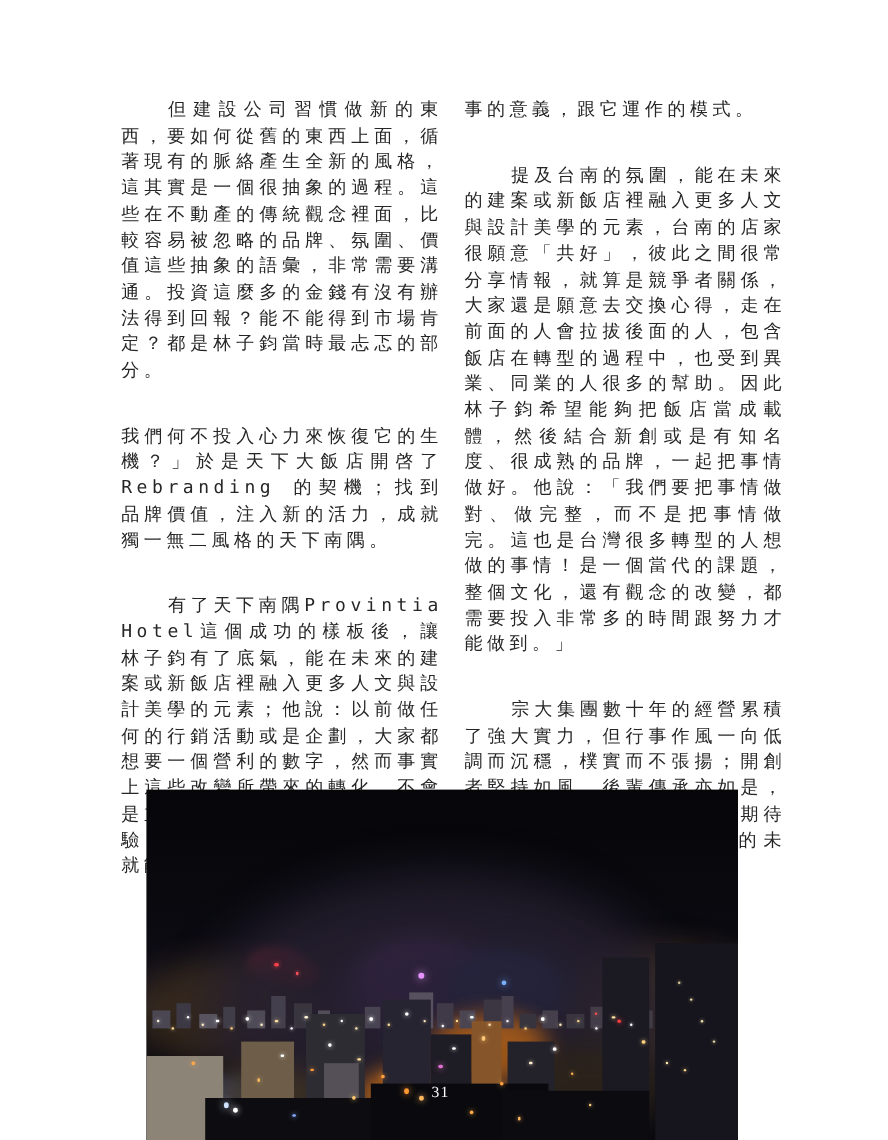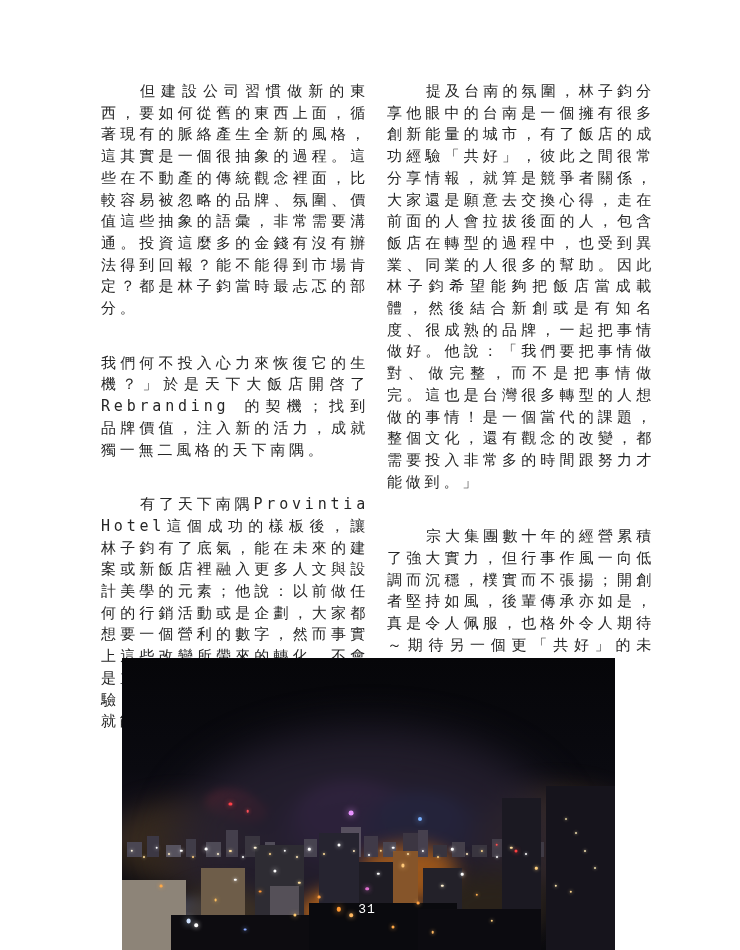--- a/index.html
+++ b/index.html
@@ -41,38 +41,39 @@
   .photo .mid-b{position:absolute;bottom:0;}
   .photo .dot{position:absolute;border-radius:50%;transform:translate(-50%,-50%);}
   .page-num{
     position:absolute;
     left:49.7%;top:83.5%;
     transform:translate(-50%,0);
     z-index:5;
     color:#ffffff;
     font-size:13px;
     letter-spacing:1px;
-    font-family:Liberation Mono, monospace;
+    font-family:Liberation Serif, serif;
   }
 </style>
 </head>
 <body>
 
 <div class="page">
 
   <div class="column col-left">
 
   <p class="para indent">但建設公司習慣做新的東西，要如何從舊的東西上面，循著現有的脈絡產生全新的風格，這其實是一個很抽象的過程。這些在不動產的傳統觀念裡面，比較容易被忽略的品牌、氛圍、價值這些抽象的語彙，非常需要溝通。投資這麼多的金錢有沒有辦法得到回報？能不能得到市場肯定？都是林子鈞當時最忐忑的部分。</p>
       <p class="para">我們何不投入心力來恢復它的生機？」於是天下大飯店開啓了Rebranding 的契機；找到品牌價值，注入新的活力，成就獨一無二風格的天下南隅。</p>
       <p class="para indent">有了天下南隅Provintia Hotel這個成功的樣板後，讓林子鈞有了底氣，能在未來的建案或新飯店裡融入更多人文與設計美學的元素；他說：以前做任何的行銷活動或是企劃，大家都想要一個營利的數字，然而事實上這些改變所帶來的轉化，不會是立即見效。有了飯店的成功經驗，加上顯著提高的營收，大家就能了解這件</p>
     </div>
 
   <div class="column col-right">
 
-      <p class="para indent">提及台南的氛圍，林子鈞分享他眼中的台南是一個擁有很多創新能量的城市，有了飯店的成功經驗「共好」，彼此之間很常分享情報，就算是競爭者關係，大家還是願意去交換心得，走在前面的人會拉拔後面的人，包含飯店在轉型的過程中，也受到異業、同業的人很多的幫助。因此林子鈞希望能夠把飯店當成載體，然後結合新創或是有知名度、很成熟的品牌，一起把事情做好。他說：「我們要把事情做對、做完整，而不是把事情做完。這也是台灣很多轉型的人想做的事情！是一個當代的課題，整個文化，還有觀念的改變，都需要投入非常多的時間跟努力才能做到。」</p>
+  <p class="para">事的意義，跟它運作的模式。</p>
+      <p class="para indent">提及台南的氛圍，能在未來的建案或新飯店裡融入更多人文與設計美學的元素，台南的店家很願意「共好」，彼此之間很常分享情報，就算是競爭者關係，大家還是願意去交換心得，走在前面的人會拉拔後面的人，包含飯店在轉型的過程中，也受到異業、同業的人很多的幫助。因此林子鈞希望能夠把飯店當成載體，然後結合新創或是有知名度、很成熟的品牌，一起把事情做好。他說：「我們要把事情做對、做完整，而不是把事情做完。這也是台灣很多轉型的人想做的事情！是一個當代的課題，整個文化，還有觀念的改變，都需要投入非常多的時間跟努力才能做到。」</p>
       <p class="para indent">宗大集團數十年的經營累積了強大實力，但行事作風一向低調而沉穩，樸實而不張揚；開創者堅持如風，後輩傳承亦如是，真是令人佩服，也格外令人期待～期待另一個更「共好」的未來！</p>
     </div>
 
   <figure class="photo">
     <span class="page-num">31</span>
   <div class="glow" style="left: 22%; top: 50%; width: 10%; height: 10%; background: rgb(144, 32, 44); filter: blur(4px);"></div>
       <div class="glow" style="left: 25.5%; top: 52.5%; width: 8%; height: 8%; background: rgb(112, 24, 32); filter: blur(4px);"></div>
       <div class="glow" style="left: 46.5%; top: 53.5%; width: 20%; height: 20%; background: rgb(154, 72, 192); filter: blur(8px);"></div>
       <div class="glow" style="left: 47%; top: 57%; width: 28%; height: 28%; background: rgb(74, 42, 112); filter: blur(12px);"></div>
       <div class="glow" style="left: 60.5%; top: 55.5%; width: 16%; height: 16%; background: rgb(40, 88, 192); filter: blur(7px);"></div>

